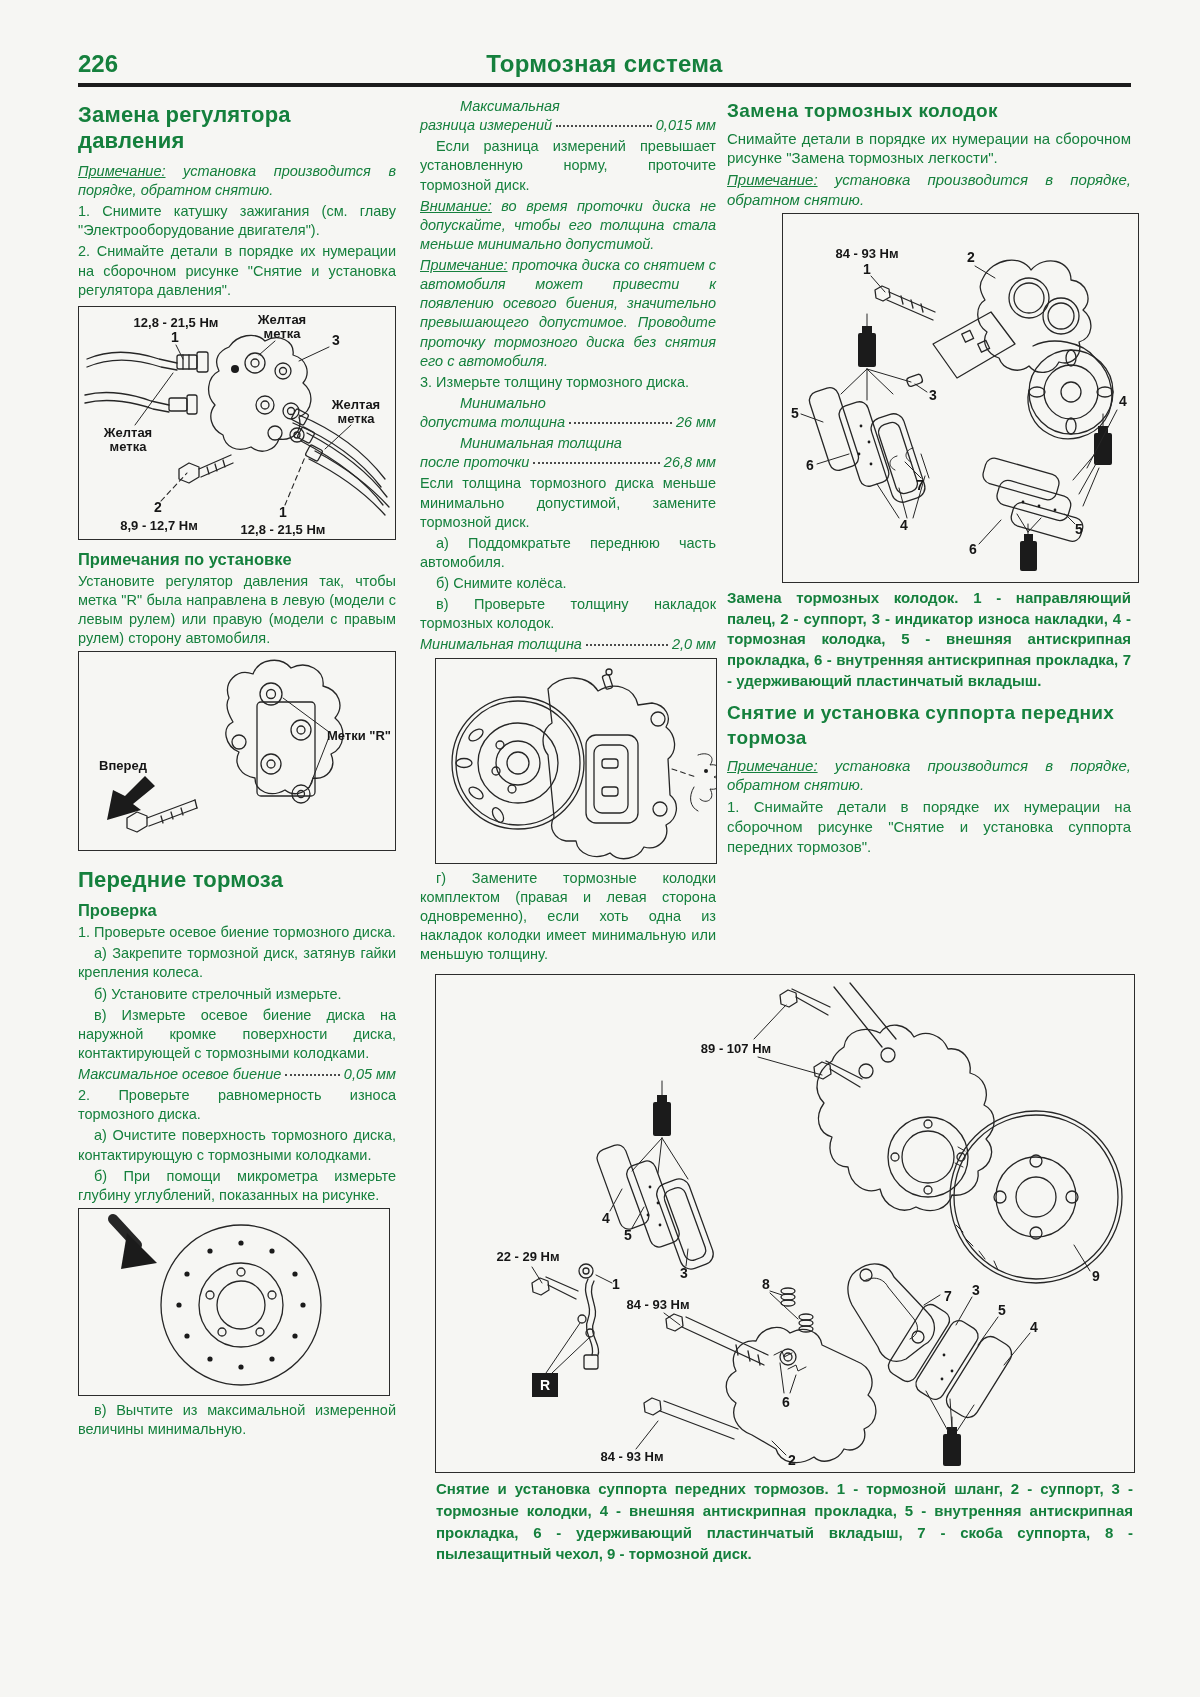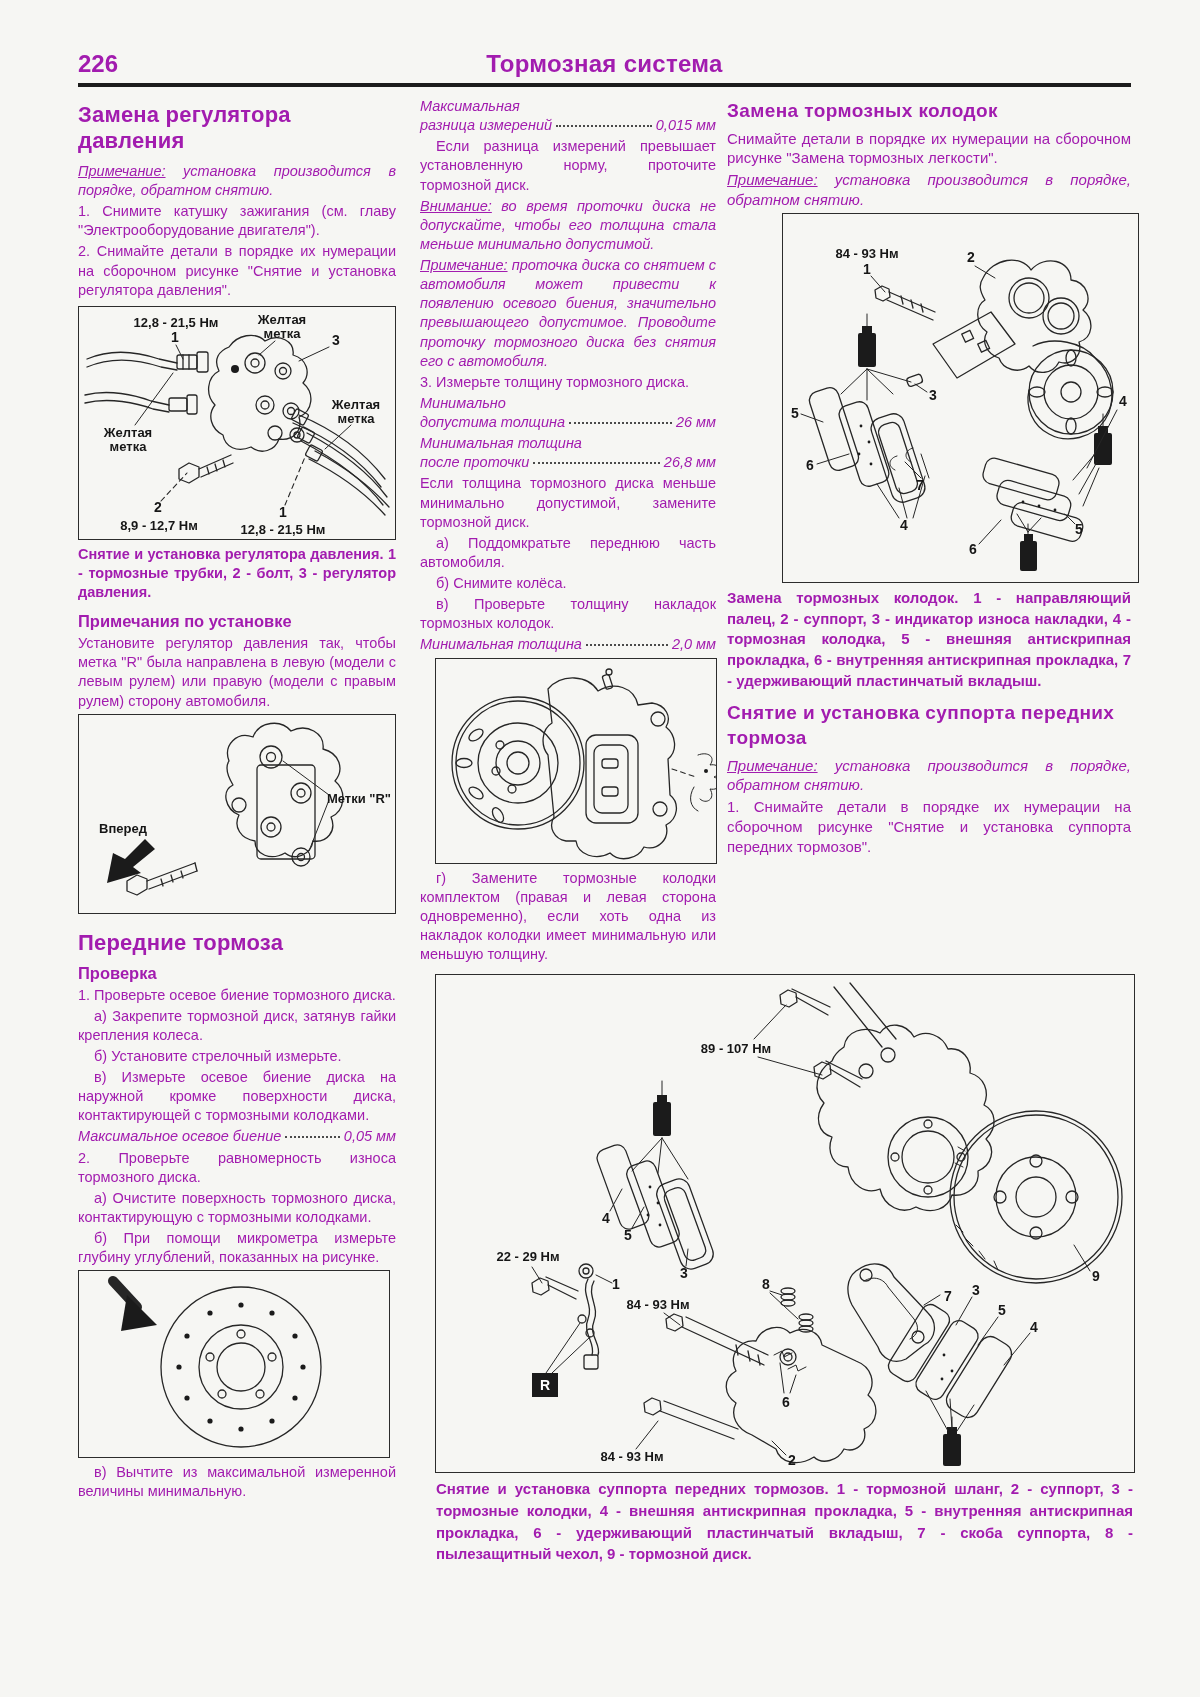--- a/index.html
+++ b/index.html
@@ -1,36 +1,36 @@
 <!DOCTYPE html>
 <html lang="ru"><head>
 <meta charset="utf-8">
 <style>
   html,body{margin:0;padding:0;background:#e8e8e6;}
   .page{
     position:relative;width:1200px;height:1697px;margin:0 auto;
-    background:#f6f6f3;color:#a21caf;overflow:hidden;box-sizing:border-box;
+    background:#f6f6f3;color:#15803d;overflow:hidden;box-sizing:border-box;
     font-family:"Liberation Sans",sans-serif;
   }
   .pagehead{display:flex;align-items:flex-end;margin:50px 69px 0 78px;
     border-bottom:4px solid #1c1c1c;padding-bottom:5px;}
   .pagenum{width:120px;font-size:24px;font-weight:700;}
   .pagetitle{flex:1;text-align:center;font-size:24px;font-weight:700;letter-spacing:.3px;}
   .headspacer{width:120px;}
   .cols{display:flex;gap:24px;margin:10px 69px 0 78px;}
   .col-left{width:318px;flex:none;}
   .rest{width:711px;flex:none;}
   .cols2{display:flex;gap:11px;}
   .col-mid{width:296px;flex:none;}
   .col-right{width:404px;flex:none;}
 
   p{margin:0 0 2px;font-size:14.5px;line-height:1.32;text-align:justify;}
   .col-right p{font-size:15px;}
   .sub{text-indent:16px;}
-  .it{font-style:italic;}
+  .it{font-style:italic;margin-left:40px;}
   .u{text-decoration:underline;}
   h1{font-size:22px;line-height:1.18;margin:5px 0 8px;letter-spacing:.2px;}
   h2{font-size:19px;line-height:1.3;margin:2px 0 5px;letter-spacing:.4px;}
   h3{font-size:16.5px;margin:10px 0 3px;}
   .mt{margin-top:16px;}
   .note{font-style:italic;}
   .spec{display:flex;align-items:baseline;font-style:italic;margin:0 0 2px;}
   .spec .lead{flex:1;border-bottom:2px dotted #4a4a4a;margin:0 4px;transform:translateY(-3px);min-width:10px;}
   .spec span{white-space:nowrap;}
   .caption{font-weight:700;margin-top:5px;}
@@ -129,21 +129,20 @@
           <text class="mid" x="49" y="130">Желтая</text>
           <text class="mid" x="49" y="144">метка</text>
           <text class="mid" x="277" y="102">Желтая</text>
           <text class="mid" x="277" y="116">метка</text>
           <text class="num mid" x="79" y="205">2</text>
           <text class="mid" x="80" y="223">8,9 - 12,7 Нм</text>
           <text class="num mid" x="204" y="210">1</text>
           <text class="mid" x="204" y="227">12,8 - 21,5 Нм</text>
         </svg>
       </figure>
-      <p class="caption">Снятие и установка регулятора давления. 1 - тормозные трубки, 2 - болт, 3 - регулятор давления.</p>
 
       <h3>Примечания по установке</h3>
       <p>Установите регулятор давления так, чтобы метка "R" была направлена в левую (модели с левым рулем) или правую (модели с правым рулем) сторону автомобиля.</p>
 
       <figure class="figbox">
         <svg viewBox="0 0 316 198">
           <g class="ln">
             <path d="M150,46 C144,30 158,16 174,22 C180,6 202,4 212,16 C228,8 246,18 244,34 C260,38 266,54 256,66 C268,76 266,96 252,102 C258,116 248,128 234,126 C232,140 216,146 206,138 C192,146 176,140 176,126 C162,124 154,112 160,100 C146,94 142,76 154,70 C148,60 146,52 150,46 Z"></path>
             <rect x="178" y="50" width="58" height="94" rx="4"></rect>
             <circle cx="192" cy="42" r="11"></circle>

